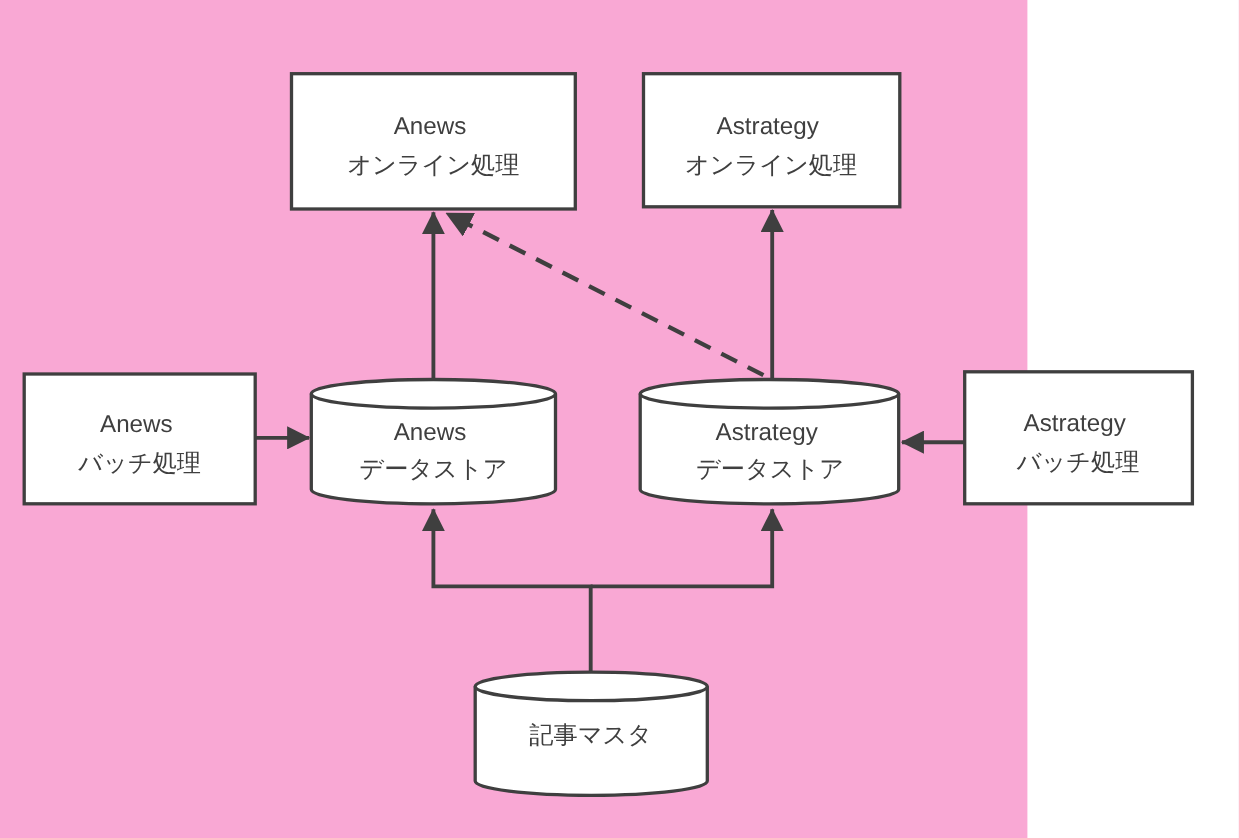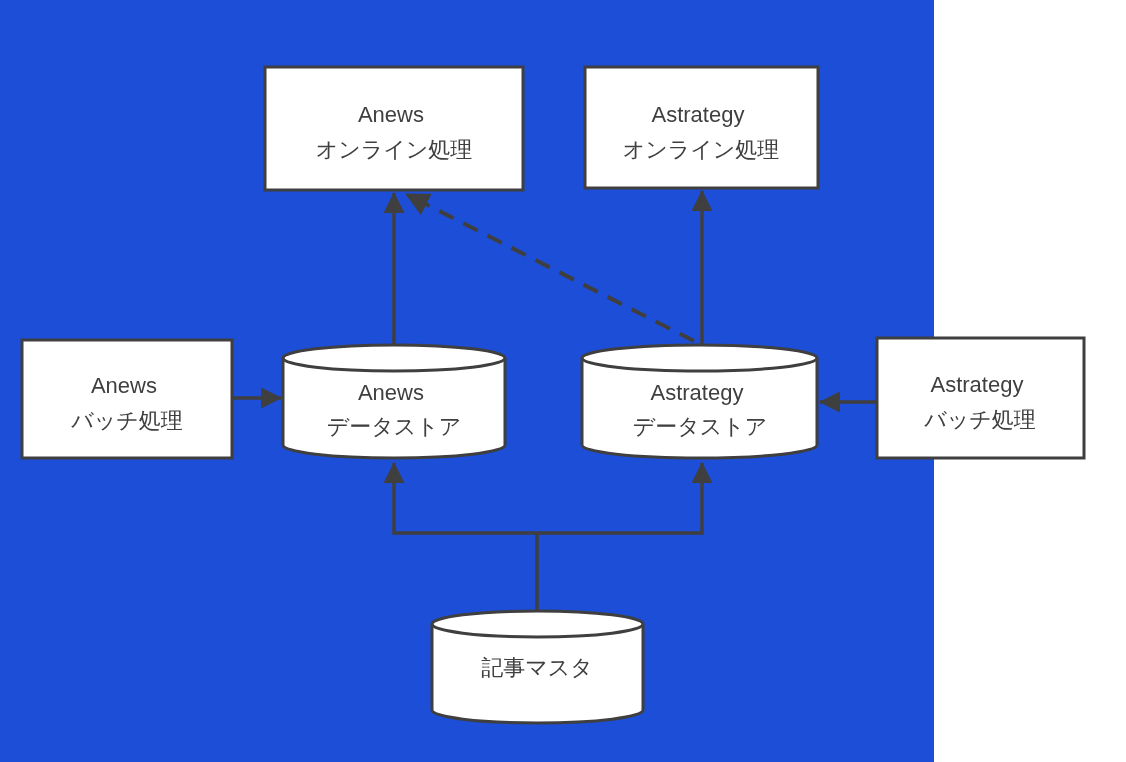--- a/index.html
+++ b/index.html
@@ -7,21 +7,21 @@
     padding: 0;
     background: #ffffff;
     width: 1126px;
     height: 762px;
     overflow: hidden;
   }
   .canvas-wrap {
     position: relative;
     width: 934px;
     height: 762px;
-    background: #1d4ed8;
+    background: #f9a8d4;
   }
   svg {
     display: block;
     font-family: "Liberation Sans", "DejaVu Sans", sans-serif;
   }
   .node-shape {
     fill: #ffffff;
     stroke: #3f3f3f;
     stroke-width: 3;
   }

